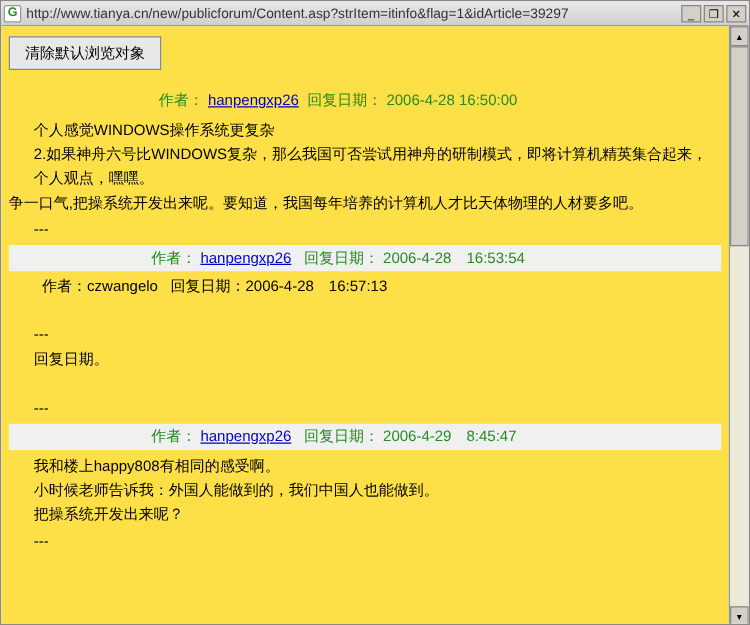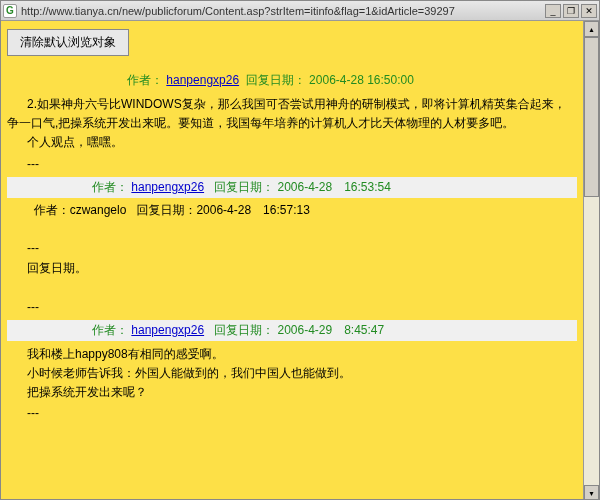--- a/index.html
+++ b/index.html
@@ -98,21 +98,21 @@
     padding-left: 20px;
   }
   .reply-meta {
     color: #000;
     padding-left: 20px;
     margin: 4px 0;
   }
   .sep { color: #000; padding-left: 20px; margin: 4px 0; }
   .indent-more { padding-left: 68px; }
   .hdr-pad { padding-left: 120px; }
-  .hdr-pad2 { padding-left: 85px; }
+  .hdr-pad2 { padding-left: 114px; }
 </style>
 </head>
 <body>
 
 <div class="titlebar">
   <div class="favicon">G</div>
   <div class="url">http://www.tianya.cn/new/publicforum/Content.asp?strItem=itinfo&amp;flag=1&amp;idArticle=39297</div>
   <div class="win-controls">
     <div class="win-btn">_</div>
     <div class="win-btn">❐</div>
@@ -126,23 +126,24 @@
   <div class="clear-btn">清除默认浏览对象</div>
 
   
   <div class="post-header hdr-pad">
     <span>作者：</span>
     <a href="#">hanpengxp26</a>
     &nbsp;<span>回复日期：</span>
     <span>2006-4-28 16:50:00</span>
   </div>
   <div class="post-body">
+    <div>个人感觉WINDOWS操作系统更复杂</div>
     <div>2.如果神舟六号比WINDOWS复杂，那么我国可否尝试用神舟的研制模式，即将计算机精英集合起来，</div>
+    <div>个人观点，嘿嘿。</div>
     <div style="margin-left:-20px">争一口气,把操系统开发出来呢。要知道，我国每年培养的计算机人才比天体物理的人材要多吧。</div>
-    <div>个人观点，嘿嘿。</div>
   </div>
   <div class="sep">---</div>
 
   
   <div class="post-header shaded hdr-pad2">
     <span>作者：</span>
     <a href="#">hanpengxp26</a>
     &nbsp;&nbsp;<span>回复日期：</span>
     <span>2006-4-28　16:53:54</span>
   </div>

